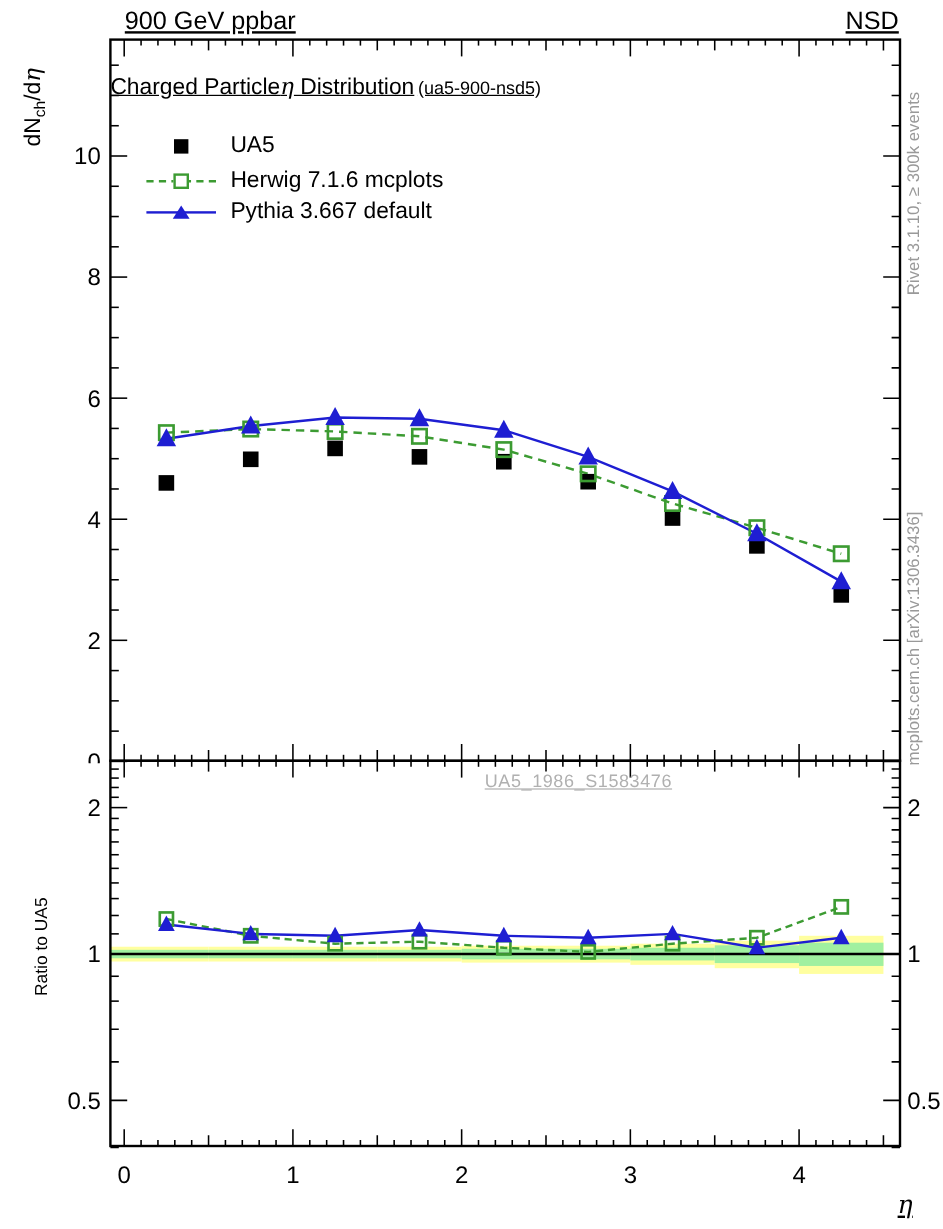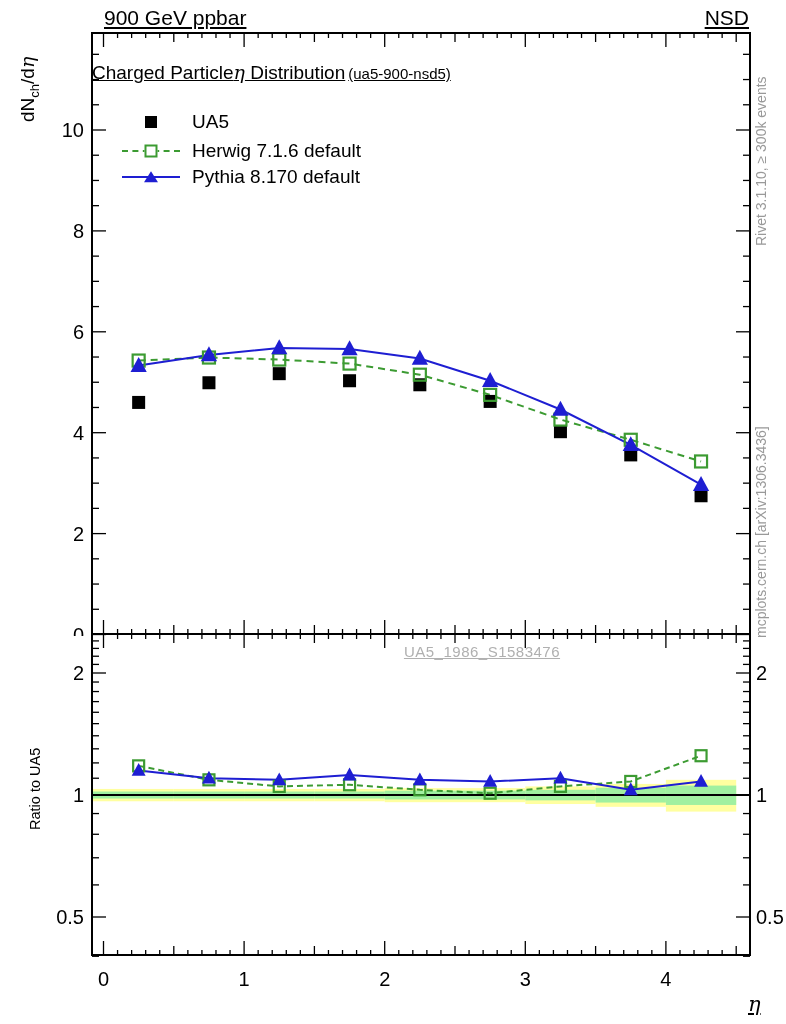--- a/index.html
+++ b/index.html
@@ -430,28 +430,28 @@
   <span class="leg-mk">
     <span class="mk-sq-filled"></span>
   </span>
   <span class="leg-label">UA5</span>
 </div>
 <div class="leg-row" style="top:141px">
   <span class="leg-mk">
     <span class="mk-line" style="border-top:2px dashed #3c9b32"></span>
     <span class="mk-sq-open" style="border:2px solid #3c9b32"></span>
   </span>
-  <span class="leg-label">Herwig 7.1.6 default</span>
+  <span class="leg-label">Herwig 7.1.6 mcplots</span>
 </div>
 <div class="leg-row" style="top:167px">
   <span class="leg-mk">
     <span class="mk-line" style="border-top:2px solid #1e1ed2"></span>
     <span class="mk-tri" style="border-bottom:11px solid #1e1ed2"></span>
   </span>
-  <span class="leg-label">Pythia 8.170 default</span>
+  <span class="leg-label">Pythia 3.667 default</span>
 </div>
 
 <div class="abs" id="watermark">UA5_1986_S1583476</div>
 
 <div class="vtext" id="ylab-main">
   <span>dN</span><sub>ch</sub><span>/d</span><span class="eta">η</span>
 </div>
 
 <div class="vtext" id="ylab-ratio">Ratio to UA5</div>
 

